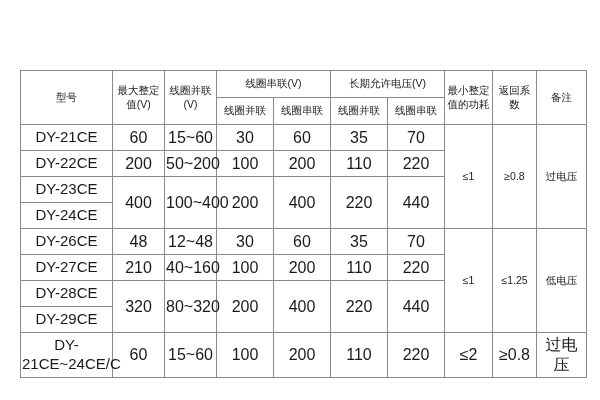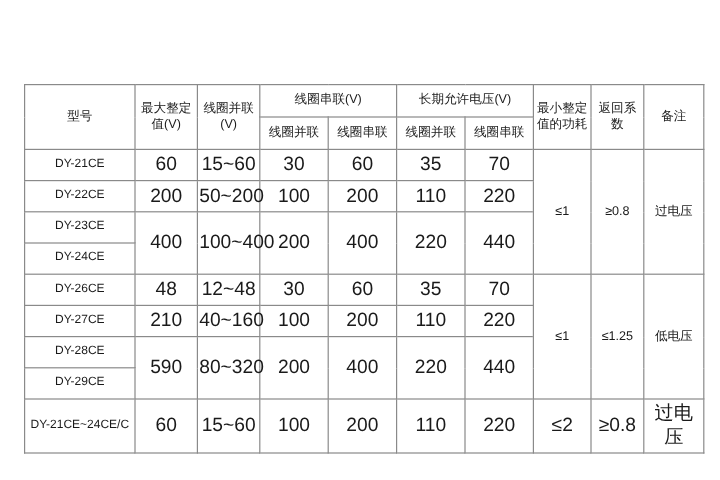--- a/index.html
+++ b/index.html
@@ -56,21 +56,21 @@
     width: 48px;
   }
   .ret-col {
     width: 44px;
   }
   .note-col {
     width: 50px;
   }
   td.model {
     text-align: center;
-    font-size: 10px;
+    font-size: 15px;
     height: 21px;
   }
   td.val {
     height: 21px;
     font-size: 16px;
   }
   td.group {
     font-size: 10.5px;
   }
 </style>
@@ -162,21 +162,21 @@
           <td class="model">DY-27CE</td>
           <td class="val">210</td>
           <td class="val">40~160</td>
           <td class="val">100</td>
           <td class="val">200</td>
           <td class="val">110</td>
           <td class="val">220</td>
         </tr>
         <tr>
           <td class="model">DY-28CE</td>
-          <td class="val" rowspan="2">590</td>
+          <td class="val" rowspan="2">320</td>
           <td class="val" rowspan="2">80~320</td>
           <td class="val" rowspan="2">200</td>
           <td class="val" rowspan="2">400</td>
           <td class="val" rowspan="2">220</td>
           <td class="val" rowspan="2">440</td>
         </tr>
         <tr>
           <td class="model">DY-29CE</td>
         </tr>
 

